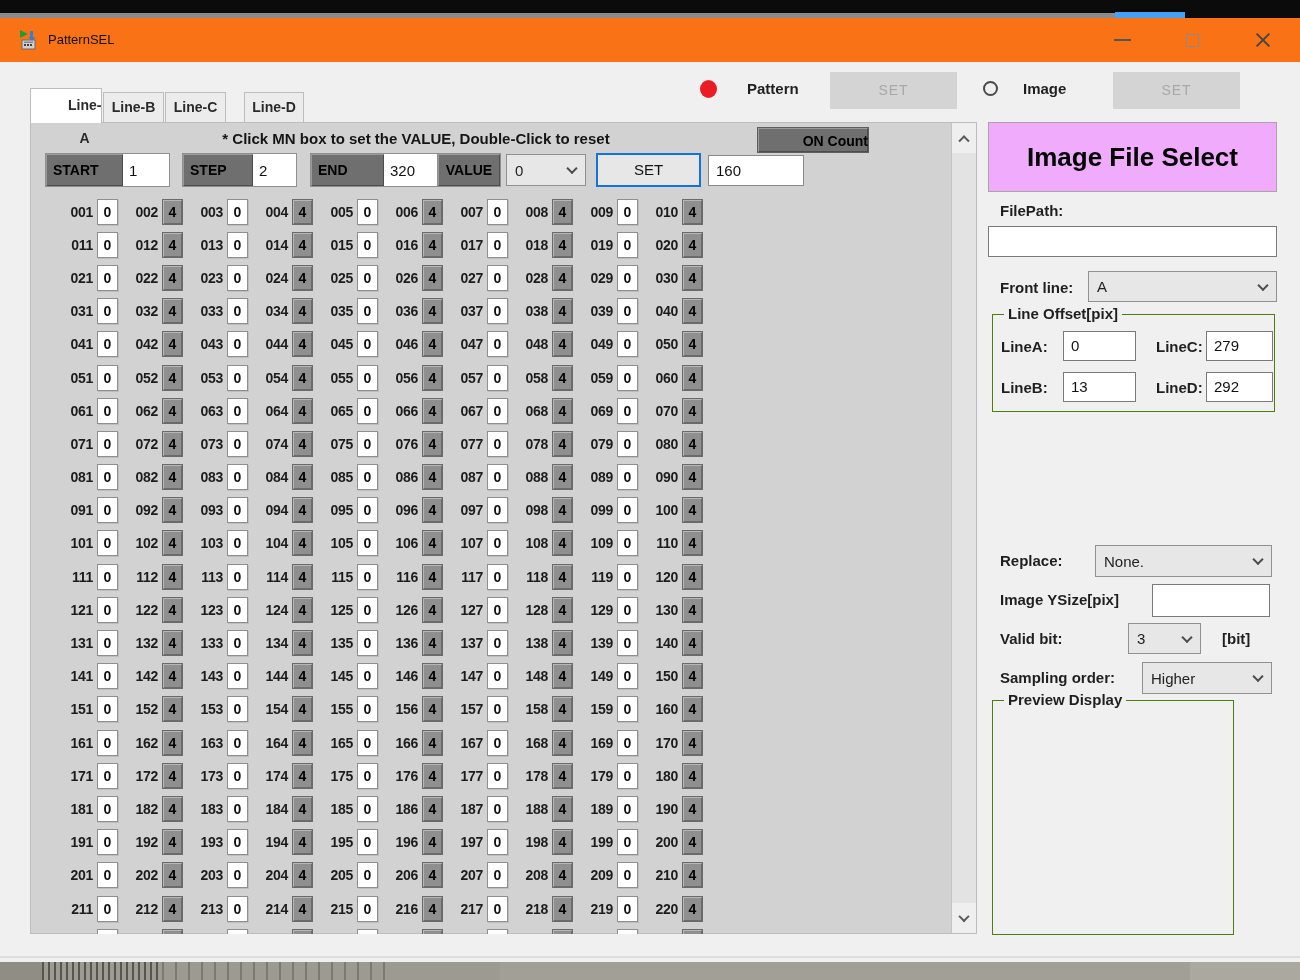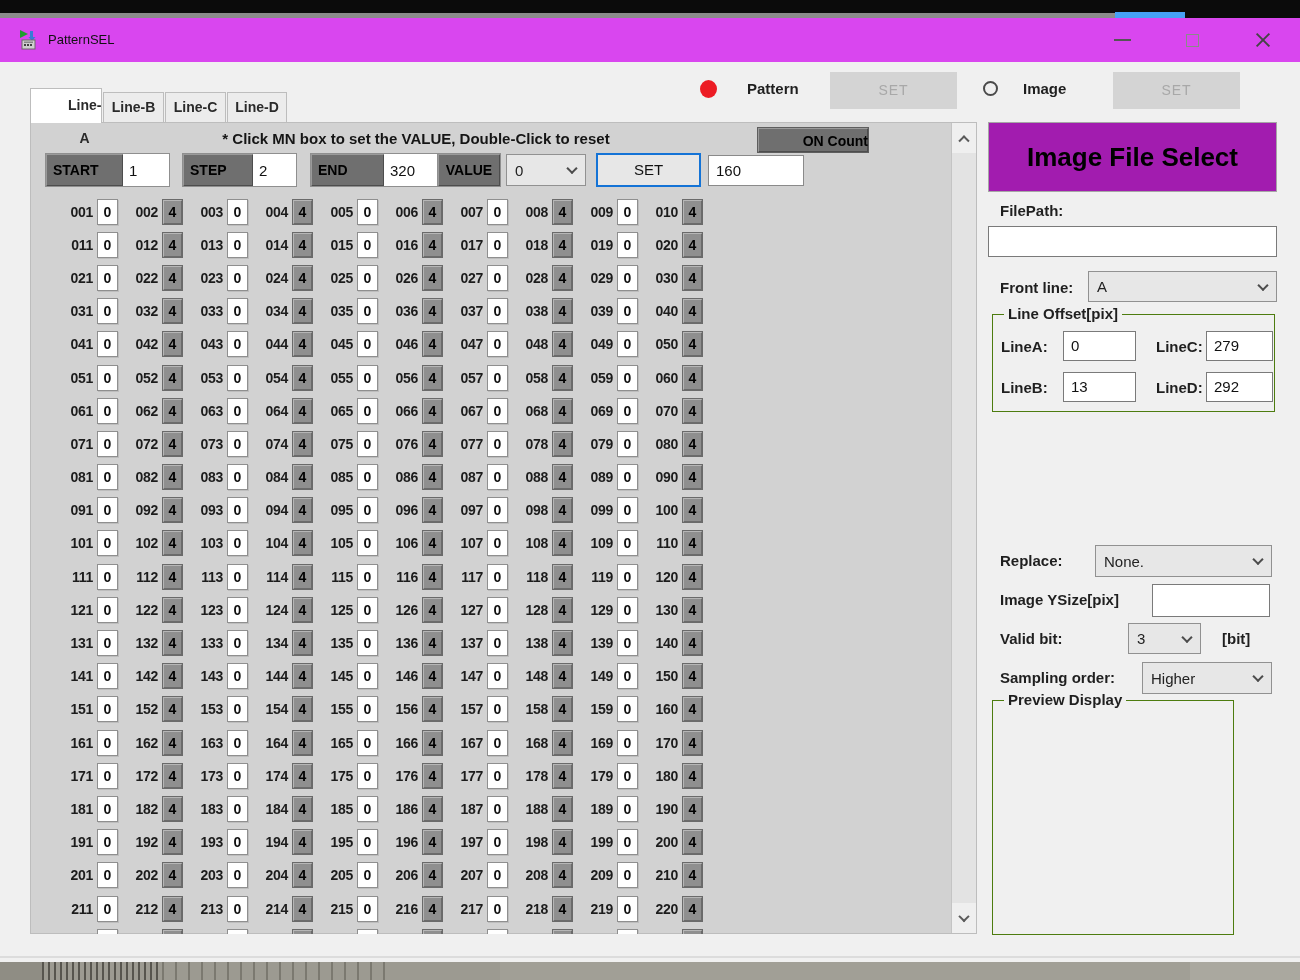--- a/index.html
+++ b/index.html
@@ -9,41 +9,41 @@
     font-family: "Liberation Sans", sans-serif;
     background: #f0f0f0;
     overflow: hidden;
     color:#1a1a1a;
   }
   
   .top-strip { position:absolute; left:0; top:0; width:1300px; height:18px; background:#0b0b0b; }
   .top-strip .gray-line { position:absolute; left:0; top:13px; width:1163px; height:5px; background:#8b8b8b; }
   .top-strip .blue-seg { position:absolute; left:1115px; top:12px; width:70px; height:6px; }
   
-  .titlebar { position:absolute; left:0; top:18px; width:1300px; height:44px; background:#d946ef; }
+  .titlebar { position:absolute; left:0; top:18px; width:1300px; height:44px; background:#f97316; }
   .app-icon { position:absolute; left:19px; top:11px; width:22px; height:22px; }
   .app-title { position:absolute; left:48px; top:14px; font-size:13px; color:#111; }
   .win-btn { position:absolute; top:6px; width:46px; height:32px; display:flex; align-items:center; justify-content:center; }
   .btn-min { left:1099px; } .btn-max { left:1169px; } .btn-close { left:1240px; }
   .glyph-min { width:17px; height:0; border-top:2px solid #555; }
   .glyph-max { width:13px; height:13px; border:1px solid #8a8a8a; }
   .glyph-close { position:relative; width:16px; height:16px; }
   .glyph-close::before,.glyph-close::after { content:""; position:absolute; left:-1px; top:7px; width:18px; height:2px; background:#444; }
   .glyph-close::before { transform:rotate(45deg); } .glyph-close::after { transform:rotate(-45deg); }
   
   .client { position:absolute; left:0; top:62px; width:1300px; height:896px; background:#f0f0f0; }
   .bottom-edge { position:absolute; left:0; top:956px; width:1300px; height:2px; background:#dcdcdc; }
   
   .tab { position:absolute; top:92px; height:31px; background:#ececec; border:1px solid #bdbdbd; border-bottom:none;
          font-size:14px; font-weight:700; color:#2a2a2a; text-align:center; line-height:29px; z-index:2; }
   .tab.active { top:88px; height:35px; background:#ffffff; line-height:33px; z-index:4; }
   .tab-a { left:30px; width:72px;padding-left:37px; }
   .tab-b { left:103px; width:61px; }
   .tab-c { left:165px; width:61px; }
-  .tab-d { left:227px; width:60px; }
+  .tab-d { left:244px; width:60px; }
   
   .panel { position:absolute; left:30px; top:122px; width:947px; height:812px; background:#d2d2d2; border:1px solid #bdbdbd; z-index:3; }
   .instruction { position:absolute; left:90px; top:7px; width:590px; text-align:center; font-size:15px; font-weight:700; color:#151515; }
   .dark-chip { background:#6f6f6f; color:#000; font-weight:700; font-size:14px;
                box-shadow:inset 1px 1px 0 rgba(255,255,255,.3), inset -1px -1px 0 rgba(0,0,0,.3); }
   .oncount-label { position:absolute; left:678px; top:4px; width:112px; height:26px; text-align:right; line-height:26px; border:1px solid #5e5e5e;margin-left:48px; }
   .ctl-group { position:absolute; top:30px; height:34px; display:flex; border:1px solid #8f8f8f; background:#fff; }
   .ctl-label { background:#6f6f6f; color:#000; font-weight:700; font-size:14px; display:flex; align-items:center; padding:0 7px;
                box-shadow:inset 1px 1px 0 rgba(255,255,255,.3), inset -1px -1px 0 rgba(0,0,0,.3); }
   .ctl-input { background:#fff; font-size:15px; display:flex; align-items:center; padding-left:6px; color:#111; }
@@ -78,21 +78,21 @@
   
   .radio-red { position:absolute; left:700px; top:80px; width:17px; height:18px; border-radius:50%; }
   .radio-empty { position:absolute; left:983px; top:81px; width:15px; height:15px; border-radius:50%; border:2px solid #4a4a4a; background:#f0f0f0; }
   .mode-label { position:absolute; top:80px; font-size:15px; font-weight:700; color:#1f1f1f; }
   .lbl-pattern { left:747px; } .lbl-image { left:1023px; }
   .set-disabled { position:absolute; top:72px; width:127px; height:37px; background:#d4d4d4; color:#a8a8a8;
                   font-size:14px; text-align:center; line-height:37px; letter-spacing:1px; }
   .set-dis-1 { left:830px; } .set-dis-2 { left:1113px; }
   
   .rlabel { position:absolute; font-size:15px; font-weight:700; color:#1f1f1f; }
-  .btn-filesel { position:absolute; left:988px; top:122px; width:289px; height:70px; background:#a21caf; border:1px solid #a6a6a6;
+  .btn-filesel { position:absolute; left:988px; top:122px; width:289px; height:70px; background:#f0abfc; border:1px solid #a6a6a6;
                  font-size:26px; font-weight:700; color:#000; text-align:center; line-height:68px; }
   .inp-filepath { position:absolute; left:988px; top:226px; width:289px; height:31px; background:#fff; border:1px solid #7a7a7a; }
   .combo-front { left:1088px; top:271px; width:189px; height:31px; }
   .fieldset { position:absolute; border:1px solid #4d7c0f; }
   .fieldset .legend { position:absolute; top:-10px; left:11px; background:#f0f0f0; padding:0 4px; font-size:15px; font-weight:700; color:#1f1f1f; }
   .fs-offset { left:992px; top:314px; width:283px; height:98px; }
   .off-lbl { position:absolute; font-size:15px; font-weight:700; color:#1f1f1f; }
   .off-inp { position:absolute; width:73px; height:30px; background:#fff; border:1px solid #7a7a7a; font-size:15px; padding-left:7px; line-height:28px; color:#111; }
   .combo-replace { left:1095px; top:545px; width:177px; height:32px; }
   .inp-ysize { position:absolute; left:1152px; top:584px; width:118px; height:33px; background:#fff; border:1px solid #7a7a7a; }

